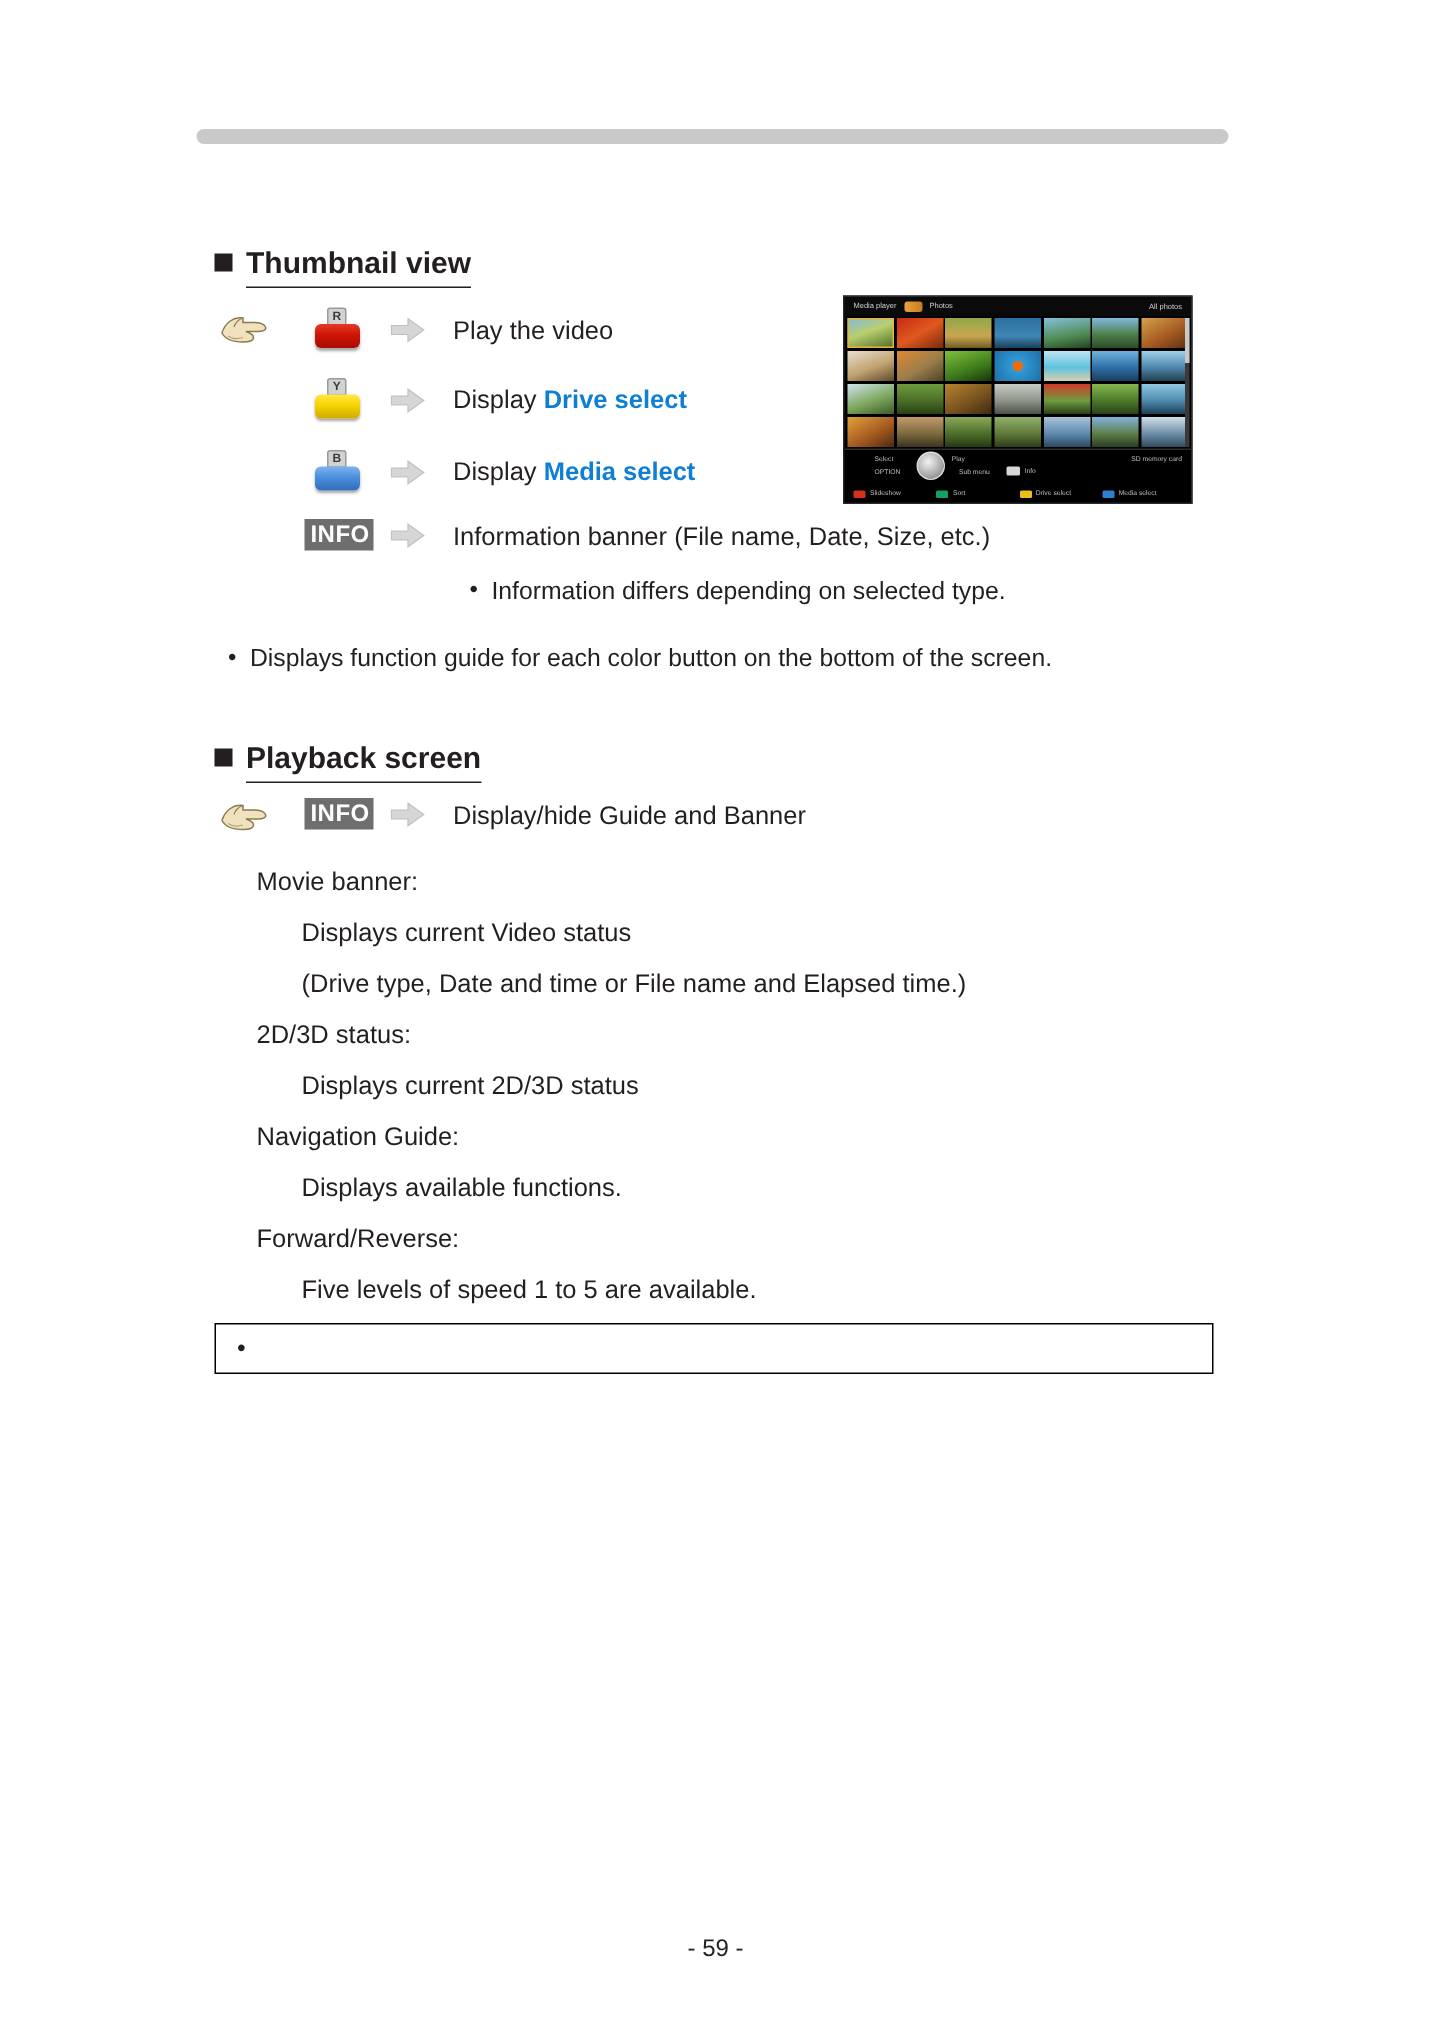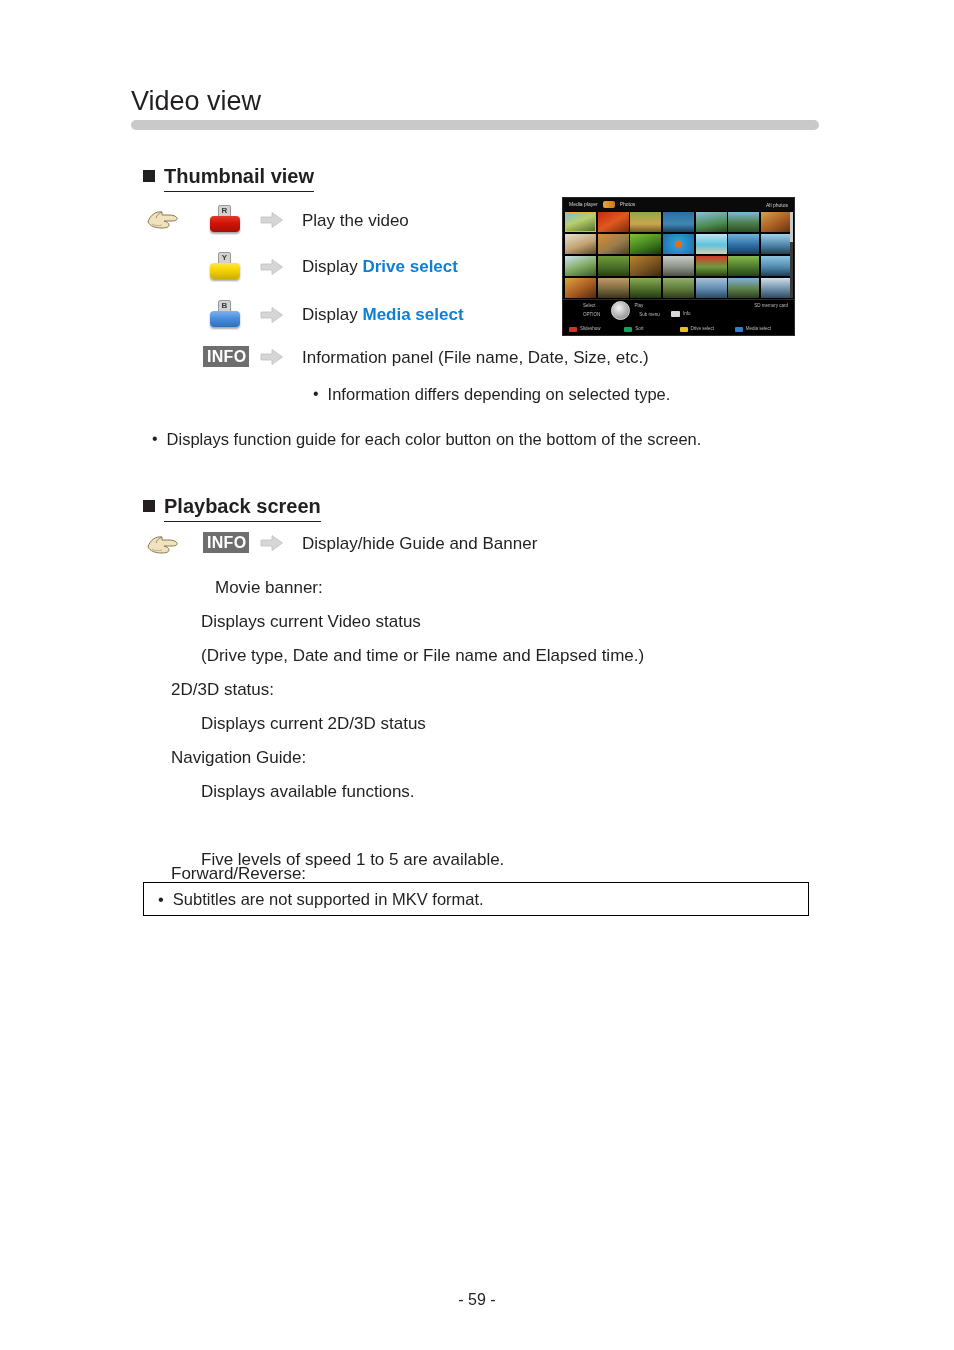--- a/index.html
+++ b/index.html
@@ -349,21 +349,20 @@
     width: 954px;
     text-align: center;
     font-size: 16px;
     color: #231f20;
   }
 </style>
 </head>
 <body>
 
 <div class="page-title-wrap">
-  <h1 class="page-title">Video view</h1>
   <div class="title-rule"></div>
 </div>
 
 <div class="section-head" style="left:143px; top:164px;">
   <span class="sq-bullet"></span>
   <span class="label">Thumbnail view</span>
 </div>
 
 <svg class="hand-icon" style="left:146px; top:208px;" viewBox="0 0 34 24">
   <path d="M2 14 C4 7, 10 3, 16 4 L16 7 L23 7 C27 7, 30 8, 31 10 C32 12, 29 13, 26 13 L18 13 C21 14, 23 15, 23 17 C23 19, 20 20, 16 20 C9 20, 4 18, 2 14 Z" fill="#f0e2bf" stroke="#8a7a4e" stroke-width="1"></path>
@@ -402,21 +401,21 @@
 </svg>
 <div class="txt" style="left:302px; top:304px;">
   <span>Display </span><span class="blue">Media select</span>
 </div>
 
 <div class="info-badge" style="left:203px; top:346px; width:46px;">INFO</div>
 <svg class="arrow3d" style="left:260px; top:348px;" viewBox="0 0 24 18">
   <path d="M1 6 L12 6 L12 1.5 L22.5 9 L12 16.5 L12 12 L1 12 Z" fill="#d6d6d6" stroke="#c0c0c0" stroke-width="0.8"></path>
 </svg>
 <div class="txt" style="left:302px; top:347px;">
-  <span>Information panel (File name, Date, Size, etc.)</span>
+  <span>Information banner (File name, Date, Size, etc.)</span>
 </div>
 
 <div class="bullet-line" style="left:313px; top:383px;">
   <span class="dot">•</span>
   <span>Information differs depending on selected type.</span>
 </div>
 
 <div class="bullet-line" style="left:152px; top:428px;">
   <span class="dot">•</span>
   <span>Displays function guide for each color button on the bottom of the screen.</span>
@@ -516,31 +515,30 @@
   <path d="M16 4 C13 5, 11 7, 10 10" fill="none" stroke="#8a7a4e" stroke-width="0.8"></path>
   <path d="M6 16 C9 18, 13 18, 16 17" fill="none" stroke="#b6a570" stroke-width="0.8"></path>
 </svg>
 
 <div class="info-badge" style="left:203px; top:532px; width:46px;">INFO</div>
 <svg class="arrow3d" style="left:260px; top:534px;" viewBox="0 0 24 18">
   <path d="M1 6 L12 6 L12 1.5 L22.5 9 L12 16.5 L12 12 L1 12 Z" fill="#d6d6d6" stroke="#c0c0c0" stroke-width="0.8"></path>
 </svg>
 <div class="txt" style="left:302px; top:533px;">Display/hide Guide and Banner</div>
 
-<div class="txt" style="left:171px; top:577px;margin-left:44px;">Movie banner:</div>
+<div class="txt" style="left:171px; top:577px;">Movie banner:</div>
 <div class="txt" style="left:201px; top:611px;text-align:right;">Displays current Video status</div>
 <div class="txt" style="left:201px; top:645px;">(Drive type, Date and time or File name and Elapsed time.)</div>
 
 <div class="txt" style="left:171px; top:679px;">2D/3D status:</div>
 <div class="txt" style="left:201px; top:713px;">Displays current 2D/3D status</div>
 
 <div class="txt" style="left:171px; top:747px;">Navigation Guide:</div>
 <div class="txt" style="left:201px; top:781px;">Displays available functions.</div>
 
-<div class="txt" style="left:171px; top:815px;margin-top:48px;">Forward/Reverse:</div>
+<div class="txt" style="left:171px; top:815px;">Forward/Reverse:</div>
 <div class="txt" style="left:201px; top:849px;">Five levels of speed 1 to 5 are available.</div>
 
 <div class="note-box">
   <span class="dot">•</span>
-  <span>Subtitles are not supported in MKV format.</span>
 </div>
 
 <div class="footer">- 59 -</div>
 
 </body></html>

